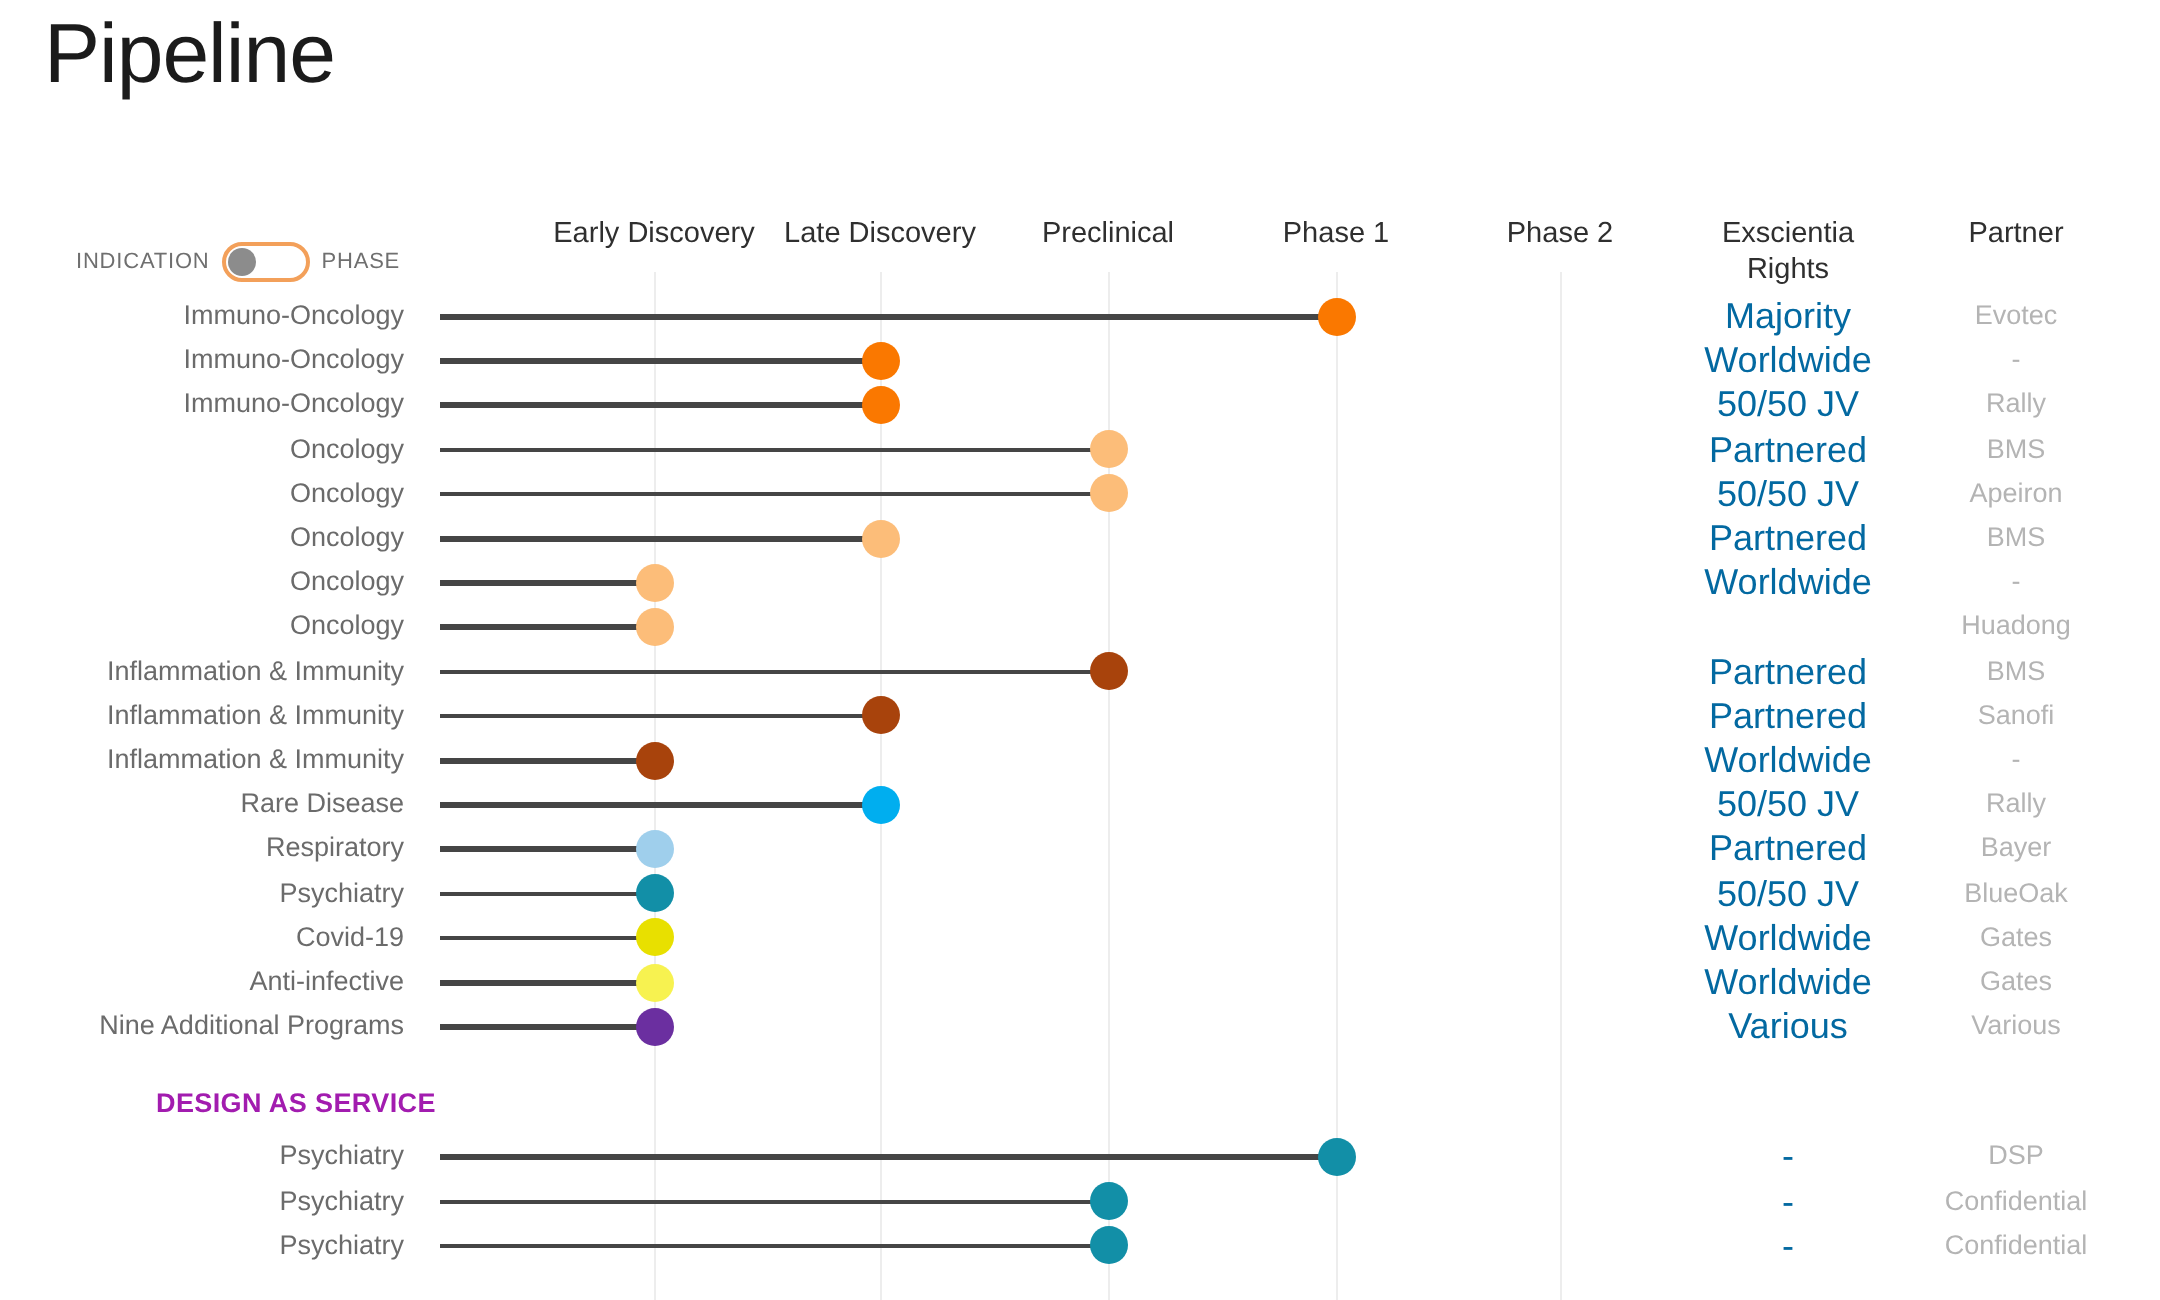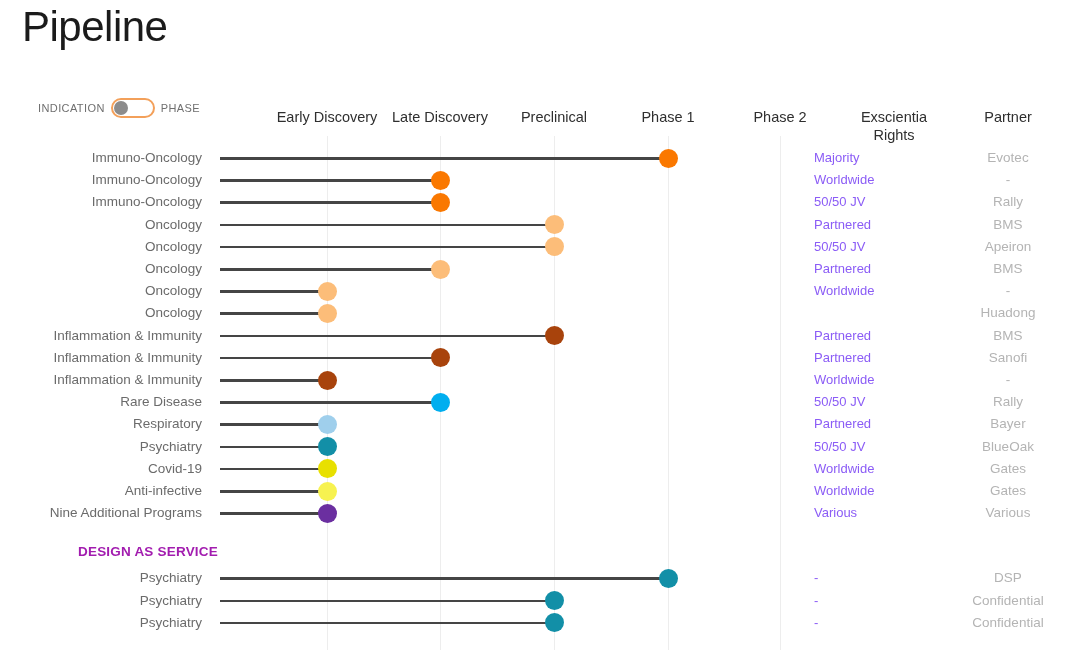--- a/index.html
+++ b/index.html
@@ -25,21 +25,21 @@
     font-weight: 400;
     letter-spacing: -0.5px;
     color: #1b1b1b;
     line-height: 1.1;
   }
 
   
   #toggle-control {
     position: absolute;
     left: 38px;
-    top: 98px;
+    top: 121px;
     display: flex;
     align-items: center;
     gap: 6px;
   }
   .toggle-label {
     font-size: 11px;
     letter-spacing: 0.4px;
     color: #6f6f6f;
   }
   .toggle-switch {
@@ -115,22 +115,23 @@
   .row-dot {
     position: absolute;
     width: 19px;
     height: 19px;
     border-radius: 50%;
     top: 1.5px;
   }
   .row-rights {
     position: absolute;
     width: 160px;
-    font-size: 13px;
-    color: #8b5cf6;
+    text-align: center;
+    font-size: 18px;
+    color: #0369a1;
     line-height: 22px;
   }
   .row-partner {
     position: absolute;
     width: 160px;
     text-align: center;
     font-size: 13.5px;
     color: #b4b4b4;
     line-height: 22px;
   }

